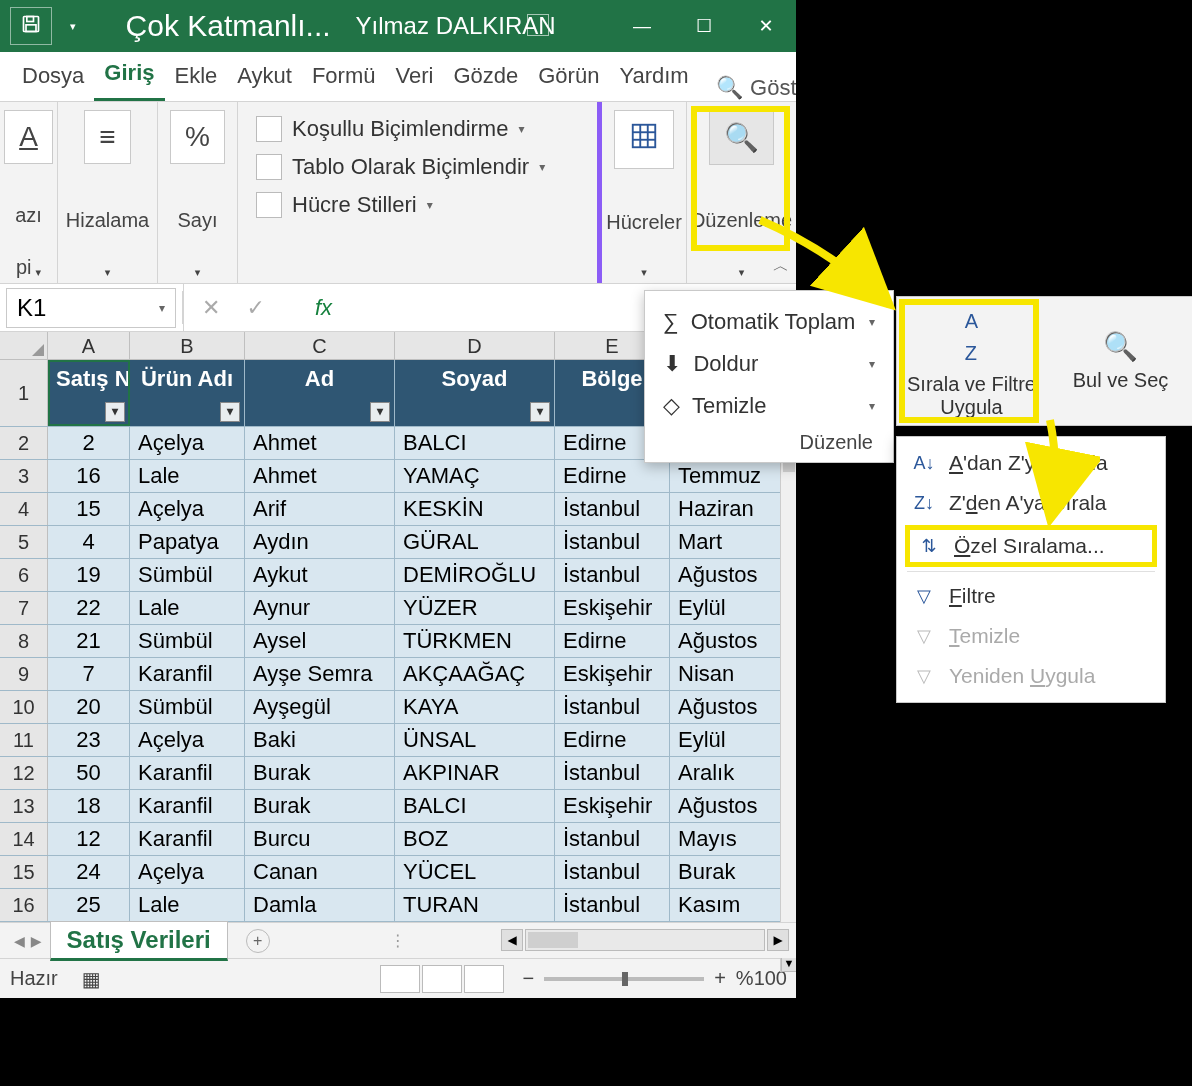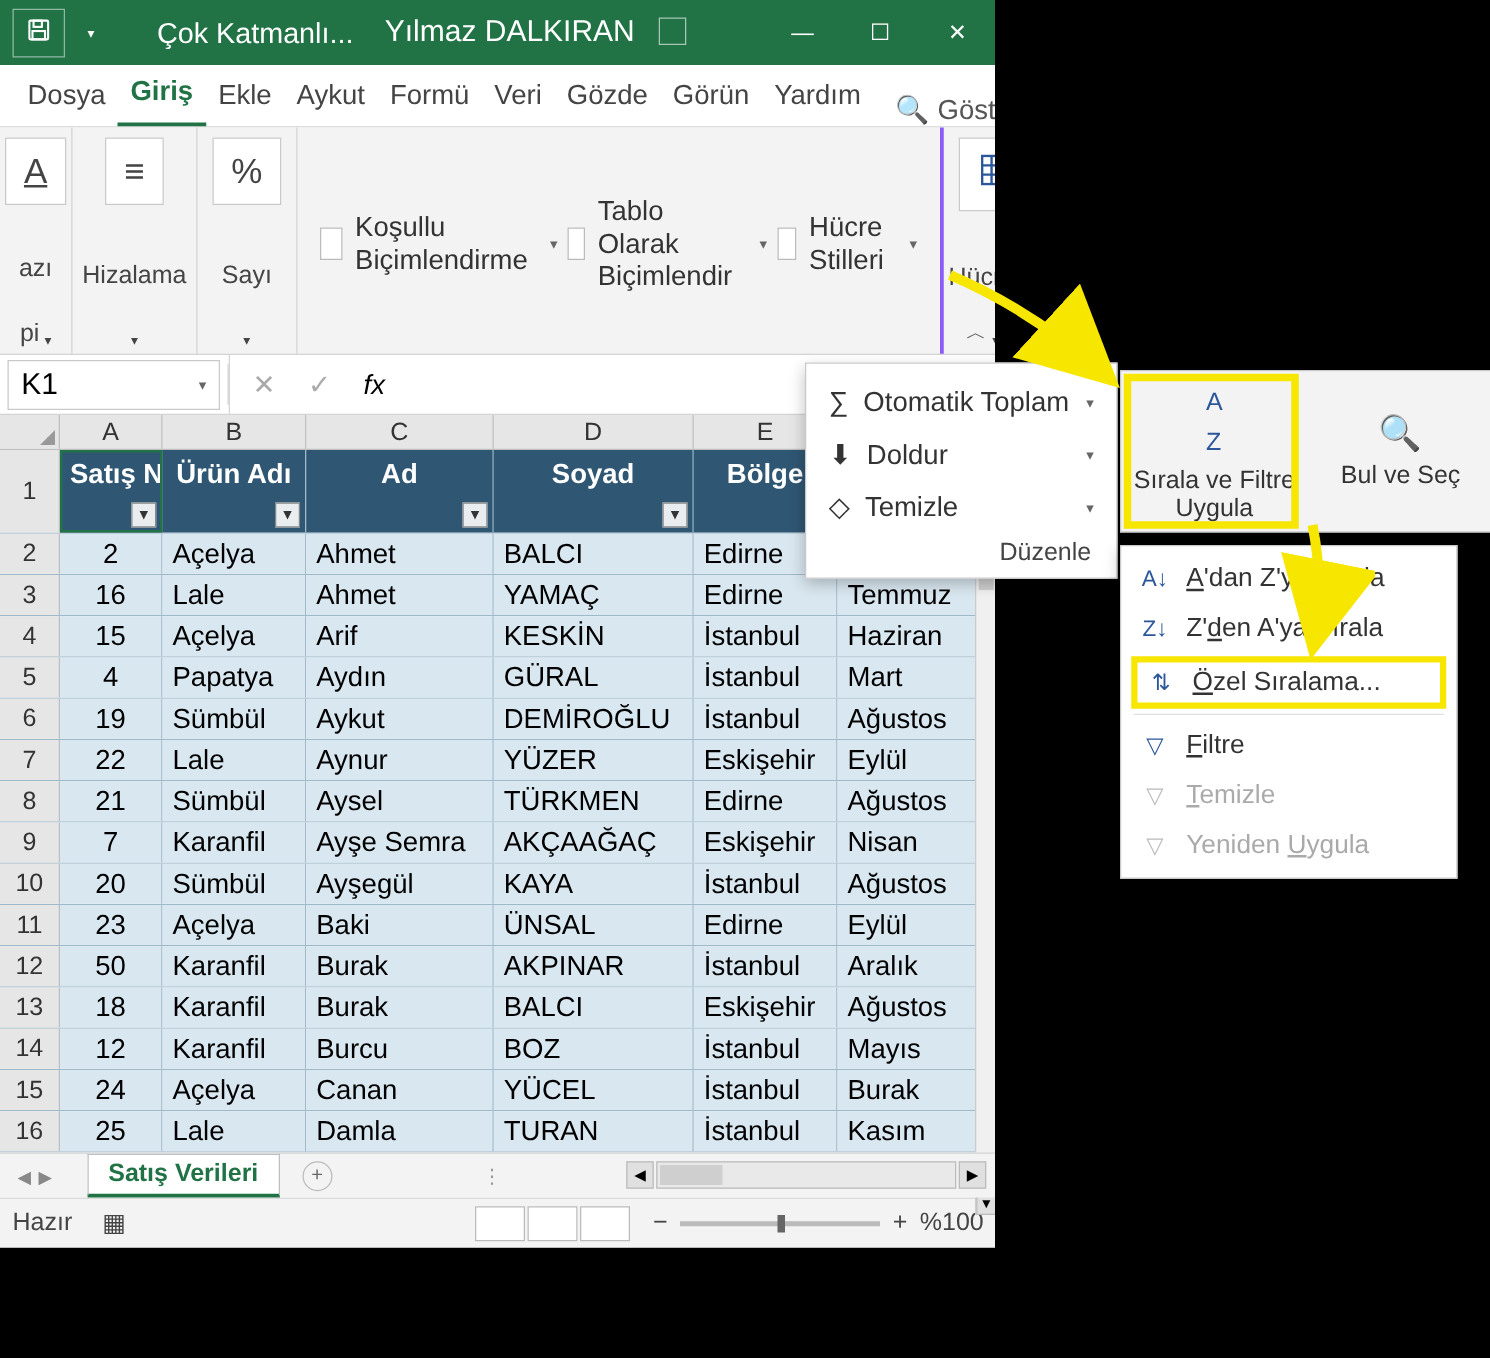--- a/index.html
+++ b/index.html
@@ -2,53 +2,53 @@
 <html><head>
 <meta charset="utf-8">
 <style>
   * { box-sizing: border-box; margin: 0; padding: 0; font-family: "Segoe UI", Arial, sans-serif; }
   body { background: #000; width: 1192px; height: 1086px; position: relative; overflow: hidden; }
 
   
   .titlebar { background: #217346; height: 52px; display: flex; align-items: center; color: #fff; padding: 0 10px; position: relative; }
   .titlebar .save-box { border:1px solid rgba(255,255,255,.5); padding:6px 10px; margin-right:8px;}
   .titlebar .qa-dd { margin-left:10px; font-size:11px;}
-  .titlebar .doc-title { font-size:23px; margin-left:50px;}
+  .titlebar .doc-title { font-size:30px; margin-left:50px;}
   .titlebar .user { font-size:24px; margin-left:25px;}
   .titlebar .winbtns { position:absolute; right:0; top:0; display:flex; height:52px;}
   .titlebar .winbtns div { width:62px; display:flex; align-items:center; justify-content:center; font-size:18px; color:#fff;}
   .titlebar .mode-icon { position:absolute; right:248px; top:14px; width:22px; height:22px; border:1px solid rgba(255,255,255,.6);}
 
   
   .tabrow { background:#fff; height:50px; display:flex; align-items:flex-end; padding:0 12px; border-bottom:1px solid #d4d4d4; }
   .tabrow .tab { padding:10px 10px 12px; font-size:22px; color:#444; cursor:pointer; }
   .tabrow .tab.active { color:#217346; border-bottom:3px solid #217346; font-weight:700;}
   .tabrow .tell { margin-left:18px; display:flex; align-items:center; gap:6px; font-size:22px; color:#555;}
   .tabrow .share { margin-left:auto; width:32px; height:32px; border:1px solid #c9c9c9; display:flex; align-items:center; justify-content:center; color:#217346;}
 
   
   .ribbon { background:#f3f3f3; height:182px; border-bottom:1px solid #d4d4d4; display:flex; position:relative; }
   .ribbon .group { border-right:1px solid #d4d4d4; padding:8px 12px 4px; display:flex; flex-direction:column; align-items:center; justify-content:space-between; }
   .ribbon .group .big-btn { border:1px solid #c9c9c9; background:#fff; padding:10px 14px; font-size:28px; color:#444; }
   .ribbon .group .lbl { font-size:20px; color:#444; margin-top:6px; display:flex; align-items:flex-end; gap:4px;}
-  .ribbon .stiller { flex:1; padding:8px 14px 4px; border-right:3px solid #8b5cf6; display:flex; flex-direction:row;}
+  .ribbon .stiller { flex:1; padding:8px 14px 4px; border-right:5px solid #8b5cf6; display:flex; flex-direction:column;}
   .ribbon .stiller .row { display:flex; align-items:center; gap:10px; font-size:22px; color:#333; padding:6px 4px;}
   .ribbon .stiller .ic { width:26px; height:26px; background:#fff; border:1px solid #bbb; display:inline-block;}
   .ribbon .stiller .cap { text-align:center; font-size:20px; color:#555; margin-top:auto; padding-bottom:2px;}
   .ribbon .hucreler { width:85px;}
   .ribbon .duzenleme { width:110px; position:relative;}
   .ribbon .duzenleme .hl { position:absolute; top:4px; left:4px; right:6px; bottom:32px; border:6px solid #f7e600; pointer-events:none;}
   .ribbon .collapse { position:absolute; right:8px; bottom:6px; font-size:16px; color:#666;}
 
   
   .fbar { background:#fff; height:48px; border-bottom:1px solid #d4d4d4; display:flex; align-items:center;text-align:right;}
   .fbar .namebox { width:170px; height:40px; border:1px solid #c9c9c9; margin:0 6px; display:flex; align-items:center; padding:0 10px; font-size:24px; justify-content:space-between;}
   .fbar .fxarea { display:flex; align-items:center; gap:26px; padding:0 18px; font-size:22px; color:#888; border-left:1px solid #d4d4d4; height:100%;}
   .fbar .fxarea .xx {color:#aaa;}
-  .fbar .fxarea .fx { font-style:italic; color:#000000;}
+  .fbar .fxarea .fx { font-style:italic; color:#15803d;margin-left:24px;}
 
   
   .colhdr { display:flex; background:#e6e6e6; height:28px; border-bottom:1px solid #bfbfbf;}
   .colhdr .corner { width:48px; border-right:1px solid #bfbfbf; background:#e6e6e6; position:relative;}
   .colhdr .corner::after { content:""; position:absolute; right:3px; bottom:3px; border:6px solid transparent; border-right-color:#999; border-bottom-color:#999;}
   .colhdr .ch { text-align:center; font-size:20px; color:#333; border-right:1px solid #bfbfbf; line-height:28px;}
 
   
   .grid { background:#fff; }
   .grid .row { display:flex; border-bottom:1px solid #9fb9c9; }
@@ -61,21 +61,21 @@
 
   
   .wA{width:82px;} .wB{width:115px;} .wC{width:150px;} .wD{width:160px;} .wE{width:115px;} .wF{width:115px;}
 
   .colhdr .ch.wA{width:82px;} .colhdr .ch.wB{width:115px;} .colhdr .ch.wC{width:150px;}
   .colhdr .ch.wD{width:160px;} .colhdr .ch.wE{width:115px;} .colhdr .ch.wF{width:115px;}
 
   
   .sheettabs { background:#f3f3f3; height:36px; display:flex; align-items:center; border-top:1px solid #d4d4d4; padding:0 6px; position:relative;}
   .sheettabs .nav { display:flex; gap:6px; color:#888; font-size:14px; padding:0 8px;}
-  .sheettabs .tab { background:#fff; border:1px solid #bfbfbf; border-bottom:3px solid #217346; padding:4px 16px; font-size:20px; color:#217346; font-weight:600; margin-left:20px;}
+  .sheettabs .tab { background:#fff; border:1px solid #bfbfbf; border-bottom:3px solid #217346; padding:4px 16px; font-size:24px; color:#217346; font-weight:600; margin-left:0;}
   .sheettabs .add { margin-left:18px; width:24px; height:24px; border:1px solid #bbb; border-radius:50%; display:flex; align-items:center; justify-content:center; color:#666;}
   .sheettabs .hscroll { position:absolute; right:8px; top:6px; display:flex; align-items:center; gap:2px;}
   .sheettabs .hscroll .ar { width:22px; height:22px; background:#e0e0e0; border:1px solid #bbb; display:flex; align-items:center; justify-content:center; font-size:12px;}
   .sheettabs .hscroll .track { width:240px; height:22px; background:#e9e9e9; border:1px solid #bbb; position:relative;}
   .sheettabs .hscroll .thumb { position:absolute; left:2px; top:2px; width:50px; height:16px; background:#cfcfcf;}
 
   
   .status { background:#f3f3f3; height:40px; border-top:1px solid #d4d4d4; display:flex; align-items:center; padding:0 10px; font-size:20px; color:#444;}
   .status .views { margin-left:auto; display:flex; gap:2px;}
   .status .views .v { width:40px; height:28px; border:1px solid #bbb; background:#fff;}

